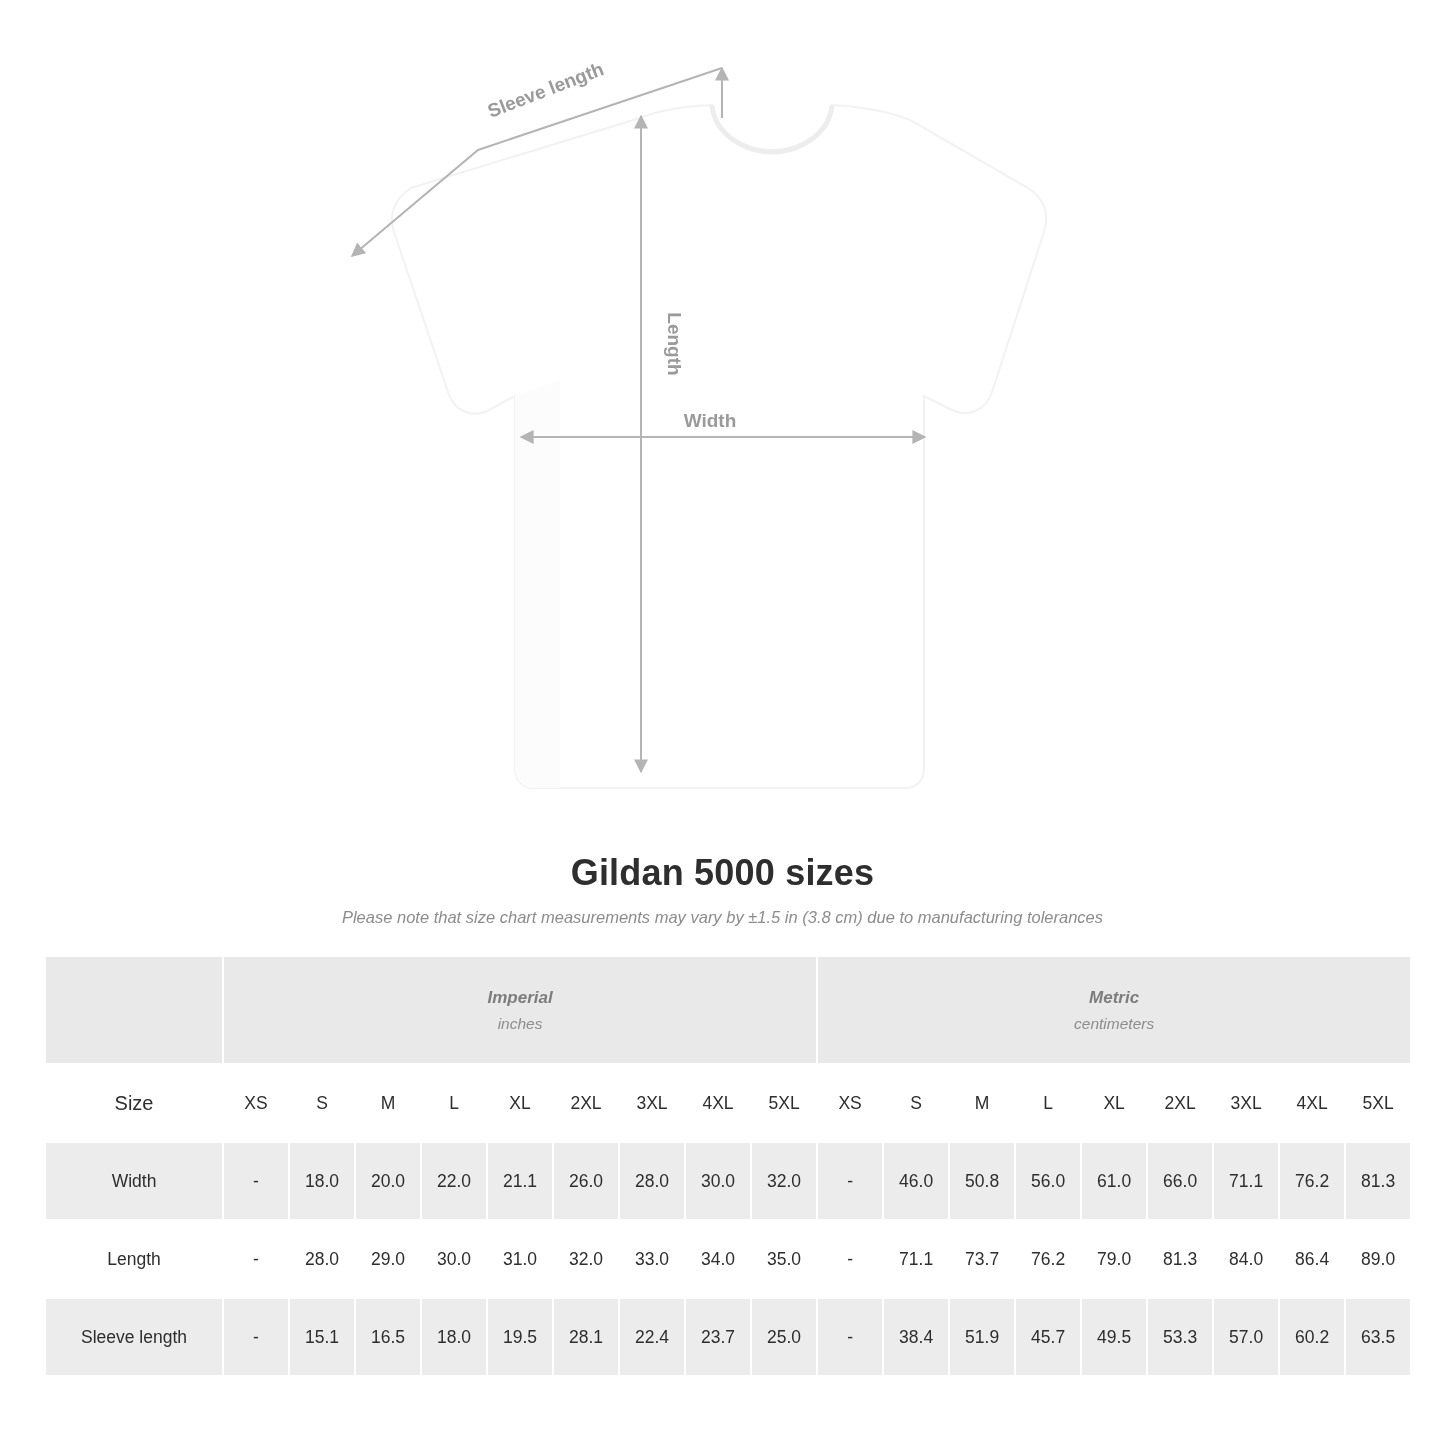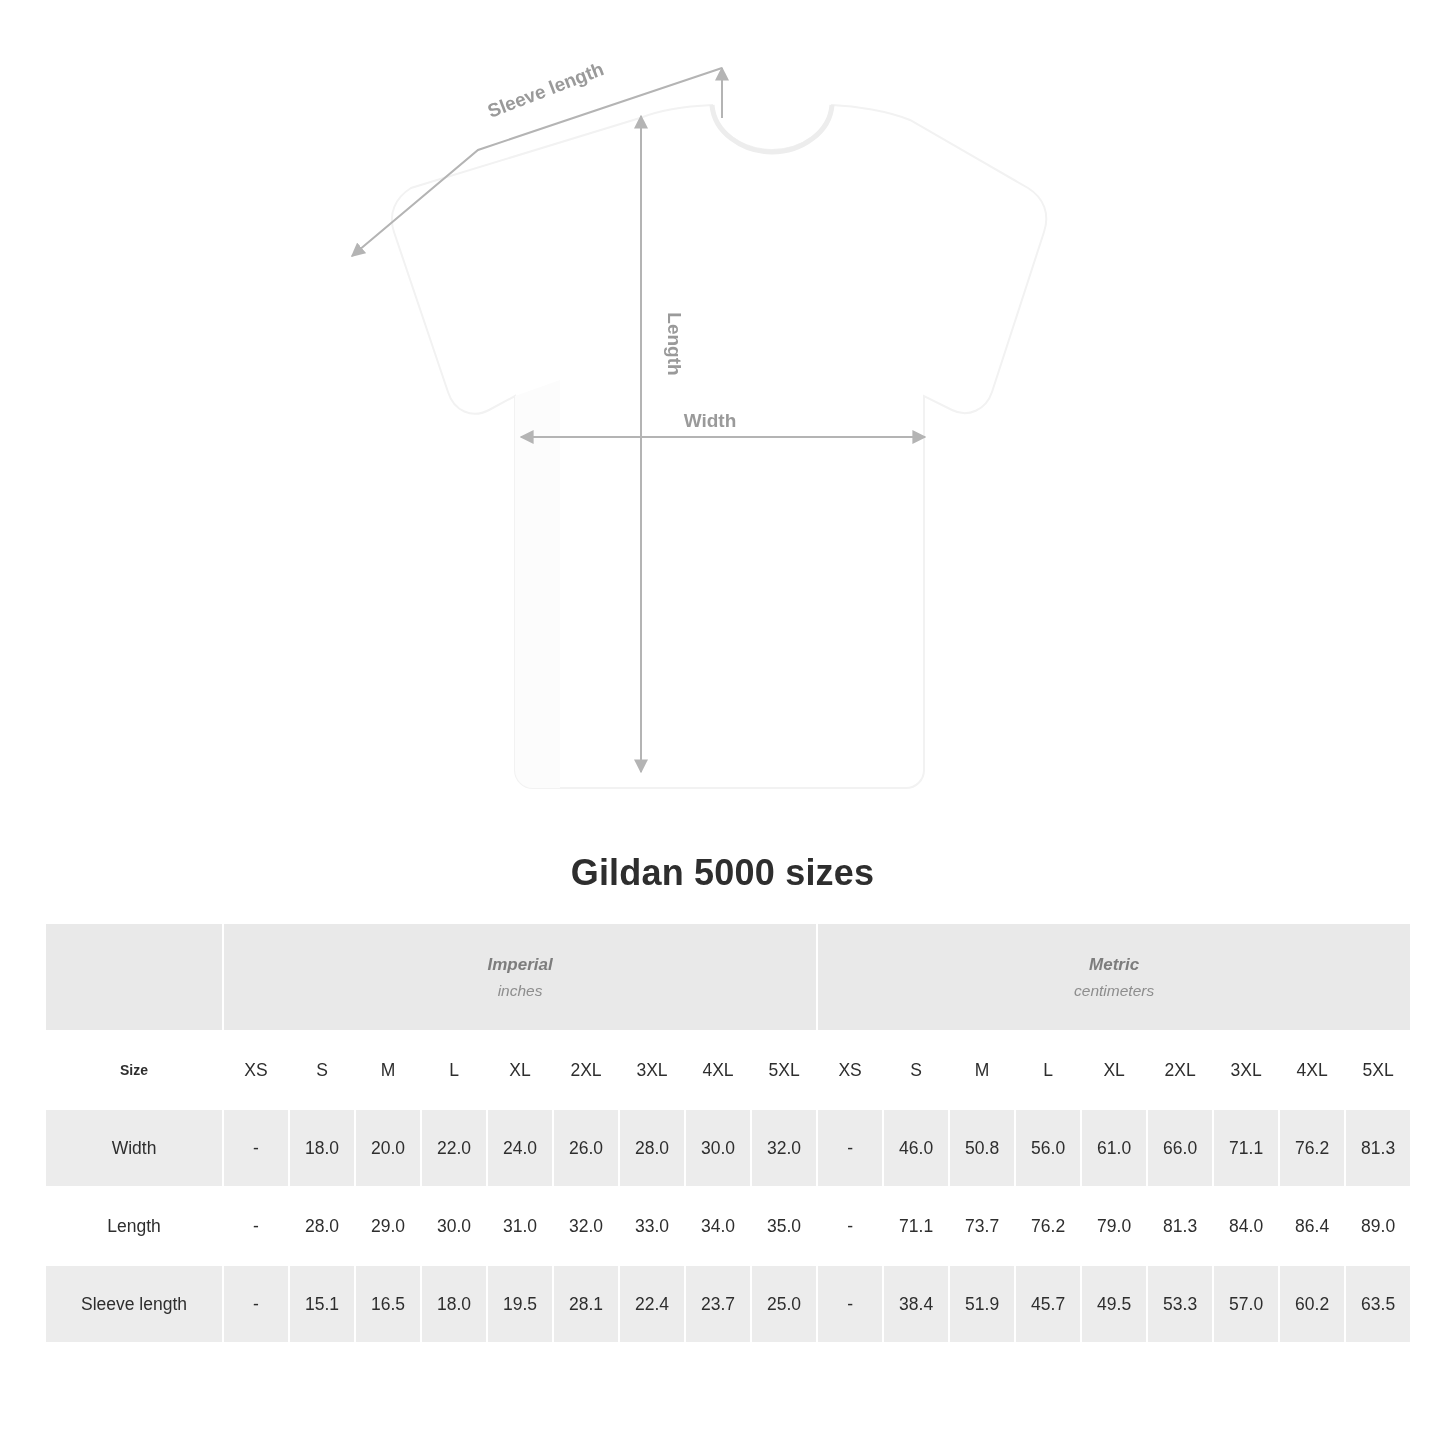--- a/index.html
+++ b/index.html
@@ -87,22 +87,21 @@
   }
 
   .head-row td {
     background: #ffffff;
     height: 74px;
     font-size: 17.5px;
     color: #2e2e2e;
     font-weight: bold;
   }
   .head-row td.size-label {
-    font-size: 14px;
-    font-weight: bold;
+    font-size: 20px;
   }
 
   .data-row td {
     height: 74px;
     font-size: 17.5px;
     color: #2e2e2e;
   }
   .data-row.shaded td {
     background: #ececec;
   }
@@ -168,20 +167,21 @@
       <text x="668" y="344" fill="#9a9a9a" font-family="Liberation Sans, sans-serif" font-size="19" font-weight="bold" text-anchor="middle" transform="rotate(90 668 344)">Length</text>
 
       <g>
         <path d="M 521 437 L 925 437" fill="none" stroke="#b4b4b4" stroke-width="2" marker-start="url(#arrowStart)" marker-end="url(#arrowEnd)"></path>
       </g>
       <text x="710" y="427" fill="#9a9a9a" font-family="Liberation Sans, sans-serif" font-size="19" font-weight="bold" text-anchor="middle">Width</text>
     </svg>
   </div>
 
   <div class="chart-title">Gildan 5000 sizes</div>
+  <div class="chart-note">Please note that size chart measurements may vary by ±1.5 in (3.8 cm) due to manufacturing tolerances</div>
 
   <div class="table-wrap">
     <table class="size-table">
       <colgroup>
         <col style="width:178px">
         <col style="width:66px">
           <col style="width:66px">
           <col style="width:66px">
         <col style="width:66px">
           <col style="width:66px">
@@ -234,21 +234,21 @@
         <td>4XL</td>
         <td>5XL</td>
       </tr>
 
       <tr class="data-row shaded">
         <td class="row-label">Width</td>
         <td>-</td>
         <td>18.0</td>
         <td>20.0</td>
         <td>22.0</td>
-        <td>24.0</td>
+        <td>21.1</td>
         <td>26.0</td>
         <td>28.0</td>
         <td>30.0</td>
         <td>32.0</td>
         <td>-</td>
         <td>46.0</td>
         <td>50.8</td>
         <td>56.0</td>
         <td>61.0</td>
         <td>66.0</td>

